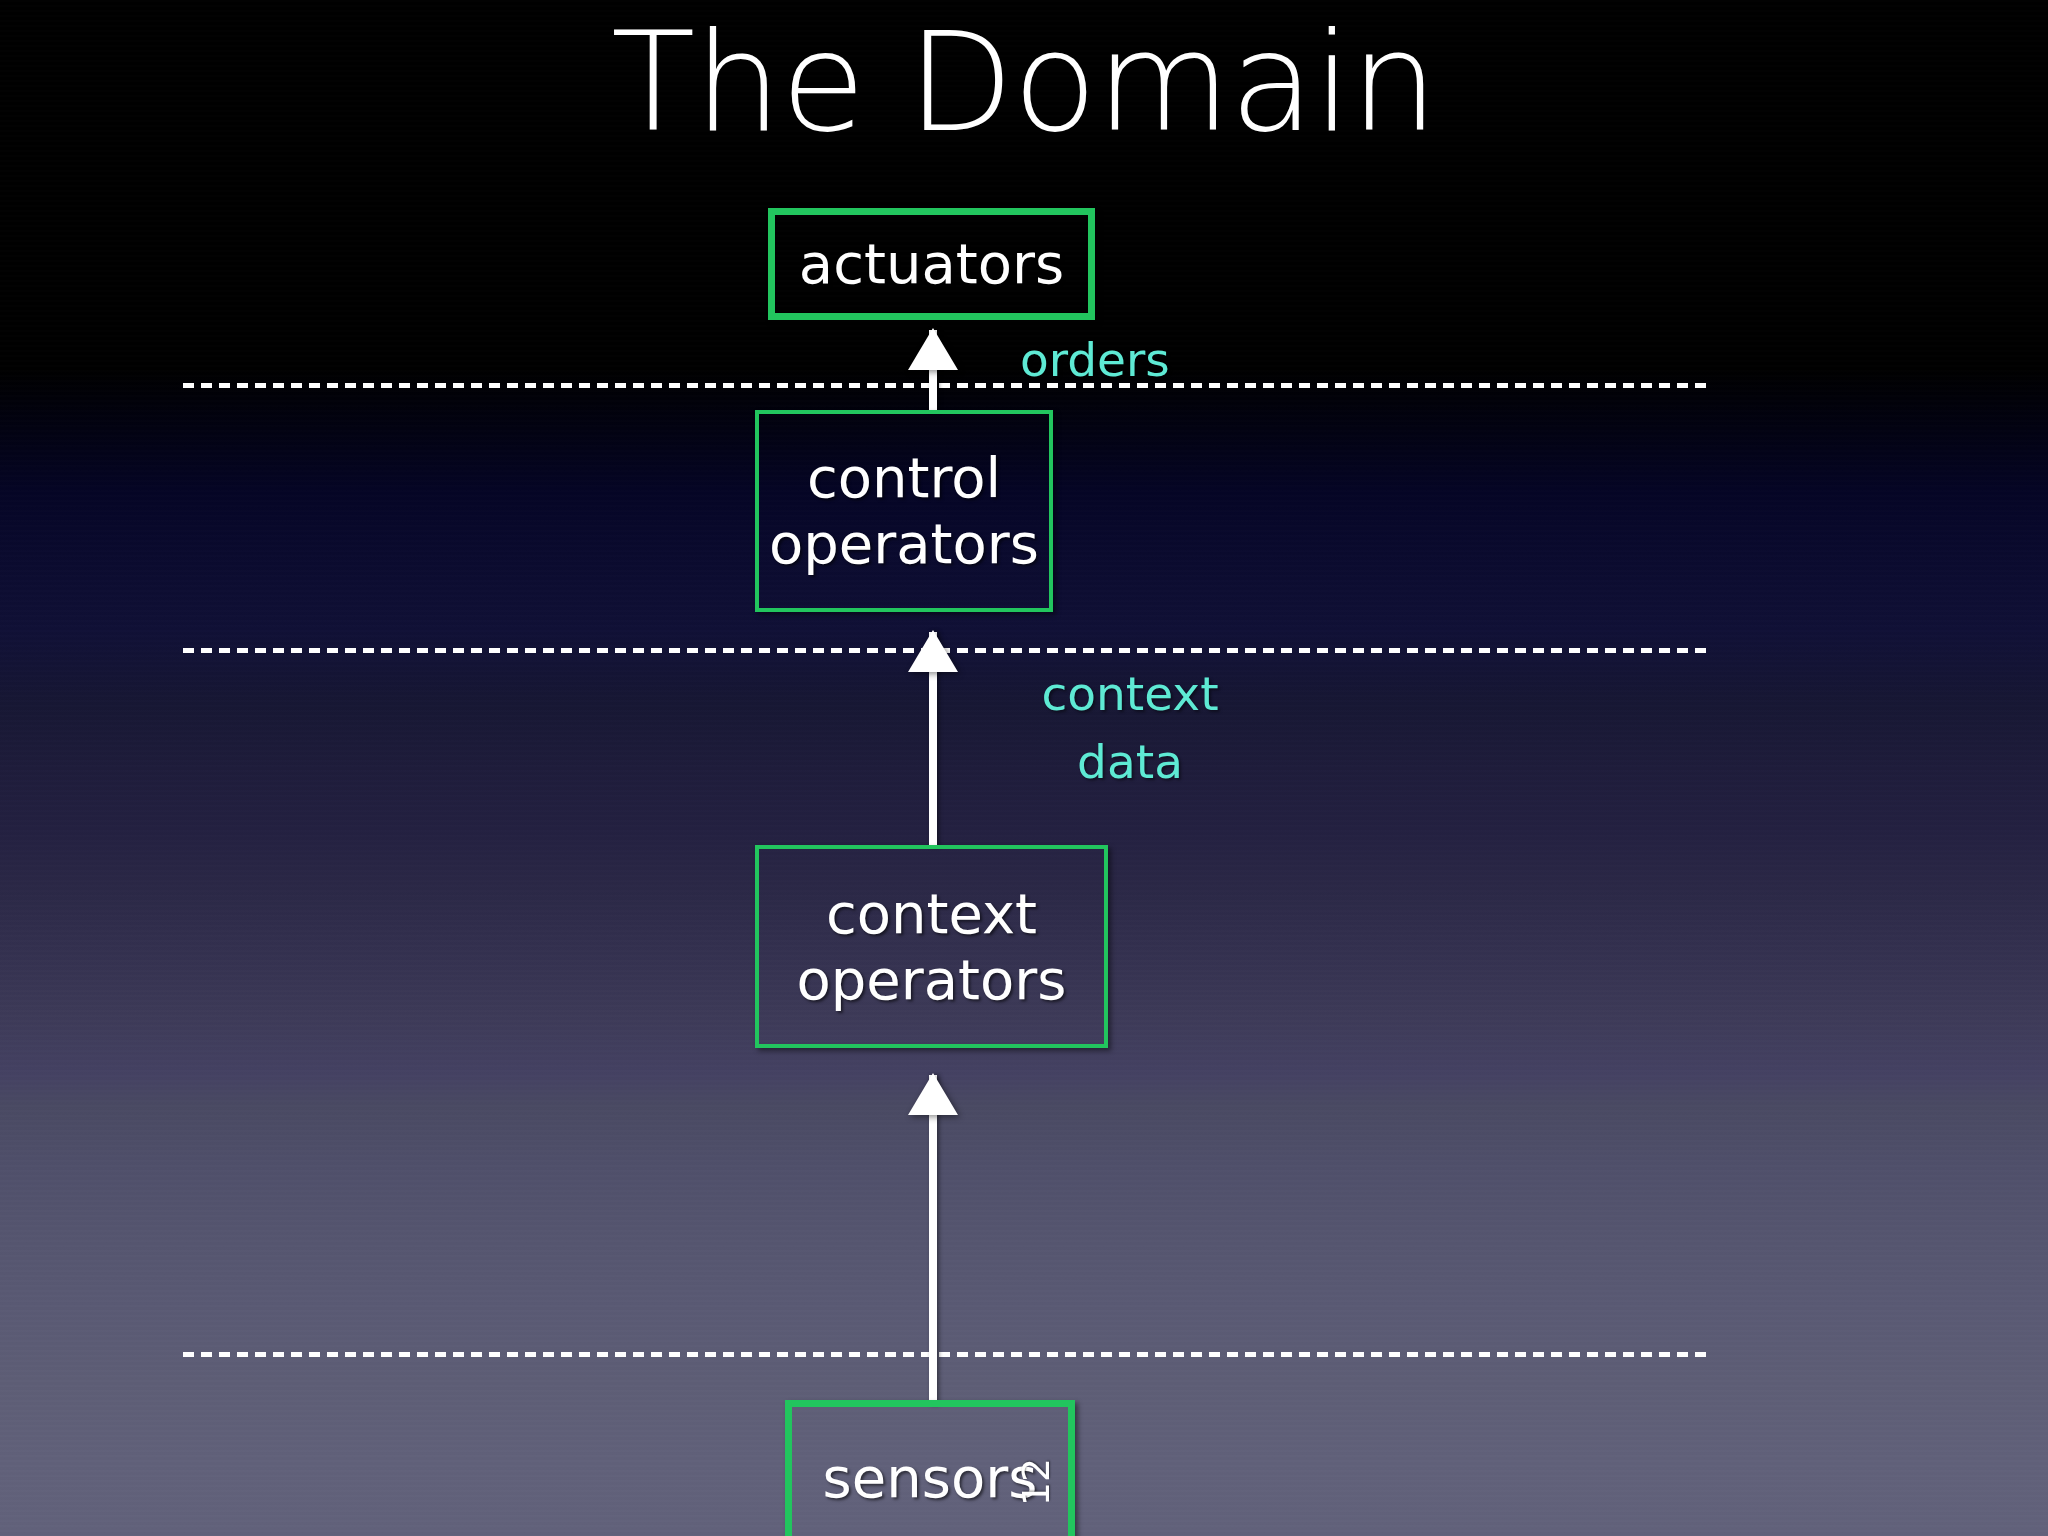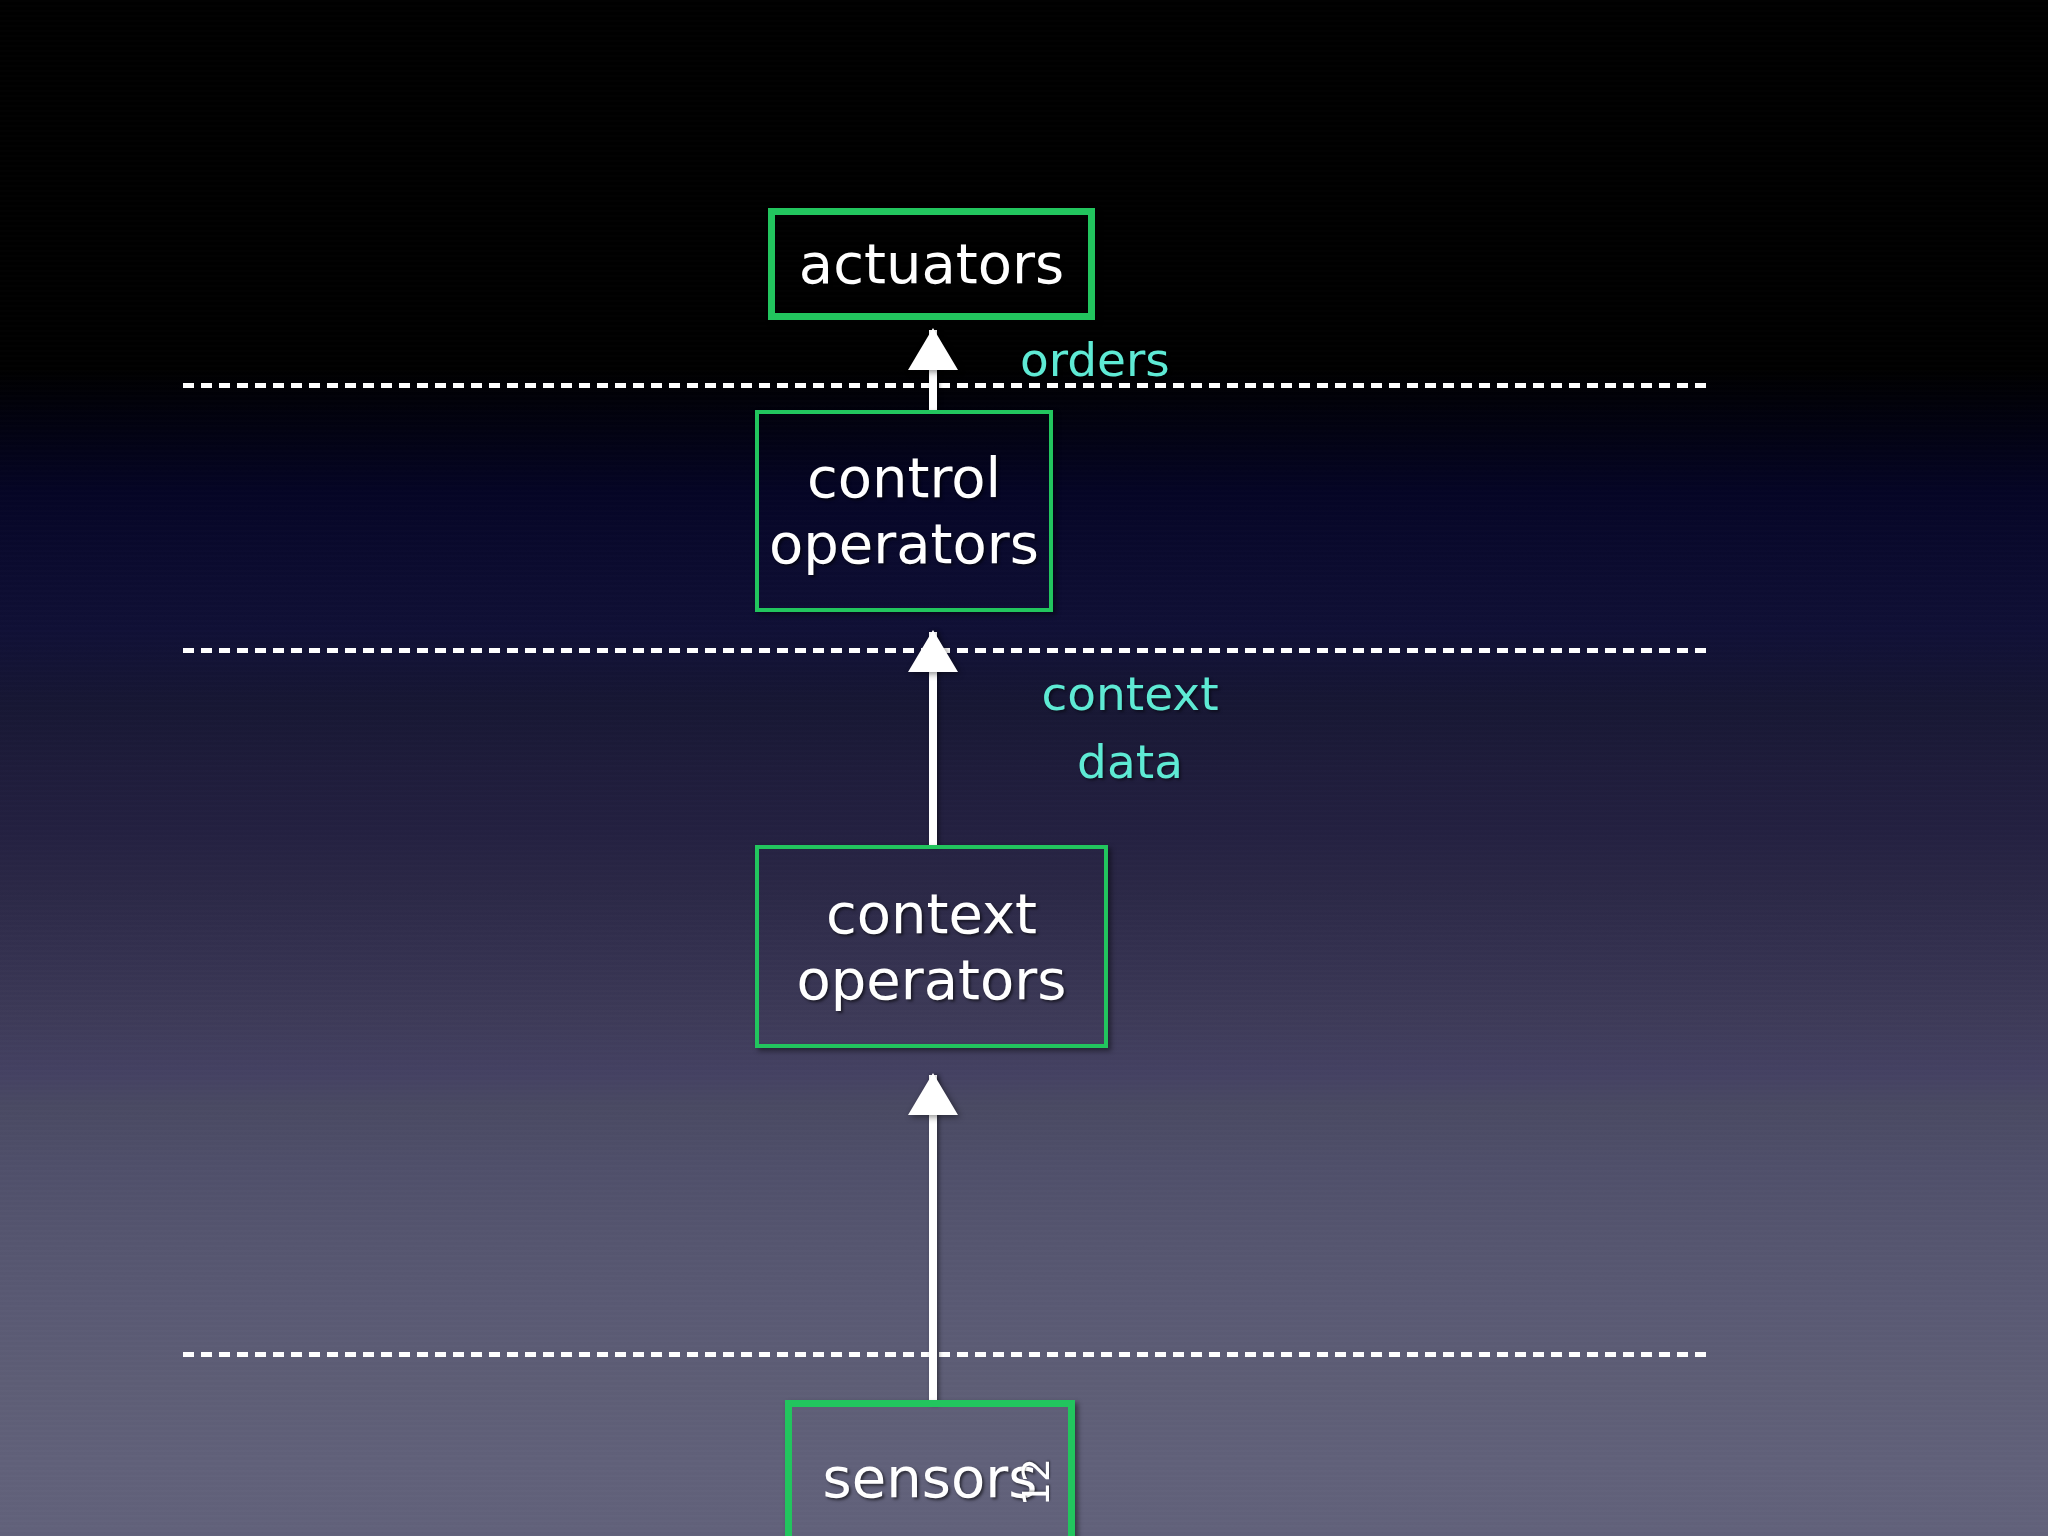--- a/index.html
+++ b/index.html
@@ -192,20 +192,21 @@
   }
 </style>
 </head>
 <body>
 
 <div id="slide">
 
   <div id="bg"></div>
   <div id="bg-noise"></div>
 
+  <div id="title">The Domain</div>
 
   <div class="layer-line" id="line-1"></div>
   <div class="layer-line" id="line-2"></div>
   <div class="layer-line" id="line-3"></div>
 
   <div class="arrow" id="arrow-orders"></div>
   <div class="arrow" id="arrow-ctxdata"></div>
   <div class="arrow" id="arrow-rawdata"></div>
 
   <div class="flow-label" id="label-orders">orders</div>

